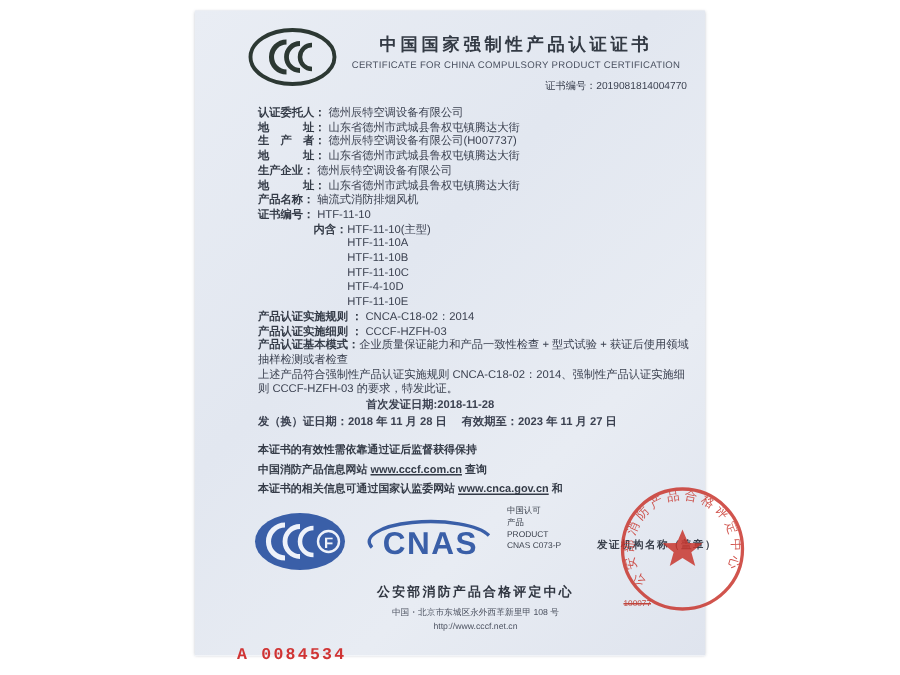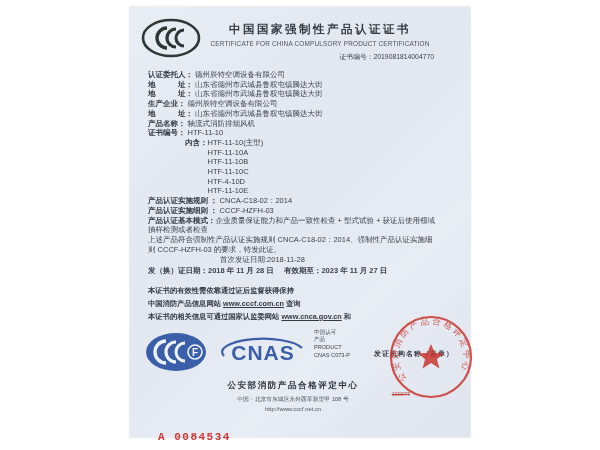--- a/index.html
+++ b/index.html
@@ -7,41 +7,41 @@
               font-family:"Liberation Sans","DejaVu Sans",sans-serif; }
   .page { position:relative; width:600px; height:450px; background:#ffffff; }
 
   
   .cert {
     position:absolute; left:130px; top:7px; width:340px; height:430px;
     background:linear-gradient(135deg,#e9edf4 0%,#e2e7f0 40%,#e8ecf3 70%,#dfe4ee 100%);
     box-shadow:0 0 2px rgba(120,130,150,.45);
     color:#3b4150;
   }
-  .cert-inner { position:relative; width:100%; height:100%; padding:6px 32px 0 18px; }
+  .cert-inner { position:relative; width:100%; height:100%; padding:6px 32px 0 18px;margin-left:24px; }
 
   
   .hdr { position:relative; min-height:54px; }
   .ccc-logo { position:absolute; left:-8px; top:4px; width:62px; height:42px; }
   .titles { margin-left:54px; text-align:center; padding-top:9px; }
   .title-cn { font-size:11.5px; font-weight:bold; letter-spacing:2.5px; color:#333a44; }
   .title-en { font-size:6.4px; color:#4a5160; margin-top:3px; letter-spacing:.2px; }
   .certno { text-align:right; font-size:6.8px; color:#3b4150; margin-top:5px; padding-right:4px; }
 
   
   .fields { margin-top:3px; }
   .row { display:flex; font-size:7.5px; line-height:9.7px; }
   .row .lbl { font-weight:bold; white-space:pre; color:#343b47; }
   .row .val { margin-left:2px; white-space:pre; }
   .models { display:flex; font-size:7.5px; line-height:9.7px; }
   .models .lbl { font-weight:bold; white-space:pre; margin-left:37px; color:#343b47; }
   .models .list div { line-height:9.7px; }
   .para { font-size:7.5px; line-height:9.7px; }
   .para .lbl { font-weight:bold; color:#343b47; }
-  .first-issue { font-size:7.5px; line-height:9.7px; font-weight:normal; padding-left:72px; margin-top:1px; }
+  .first-issue { font-size:7.5px; line-height:9.7px; font-weight:bold; padding-left:72px; margin-top:1px; }
   .issue-line { font-size:7.5px; line-height:9.7px; font-weight:bold; margin-top:1px; display:flex; }
   .issue-line .gap { width:10px; }
 
   
   .notice { font-size:7.3px; font-weight:600; line-height:13px; margin-top:8px; color:#343b47; }
   .notice .lnk { text-decoration:underline; }
 
   
   .logos { position:relative; height:52px; margin-top:3px; }
   .cccf-logo { position:absolute; left:-4px; top:5px; width:64px; height:42px; }
@@ -91,20 +91,24 @@
       </div>
 
       <div class="fields">
         <div class="row">
             <span class="lbl">认证委托人：</span>
             <span class="val">德州辰特空调设备有限公司</span>
           </div>
         <div class="row">
             <span class="lbl">地　　　址：</span>
             <span class="val">山东省德州市武城县鲁权屯镇腾达大街</span>
+          </div>
+        <div class="row">
+            <span class="lbl">生　产　者：</span>
+            <span class="val">德州辰特空调设备有限公司(H007737)</span>
           </div>
         <div class="row">
             <span class="lbl">地　　　址：</span>
             <span class="val">山东省德州市武城县鲁权屯镇腾达大街</span>
           </div>
         <div class="row">
             <span class="lbl">生产企业：</span>
             <span class="val">德州辰特空调设备有限公司</span>
           </div>
         <div class="row">

